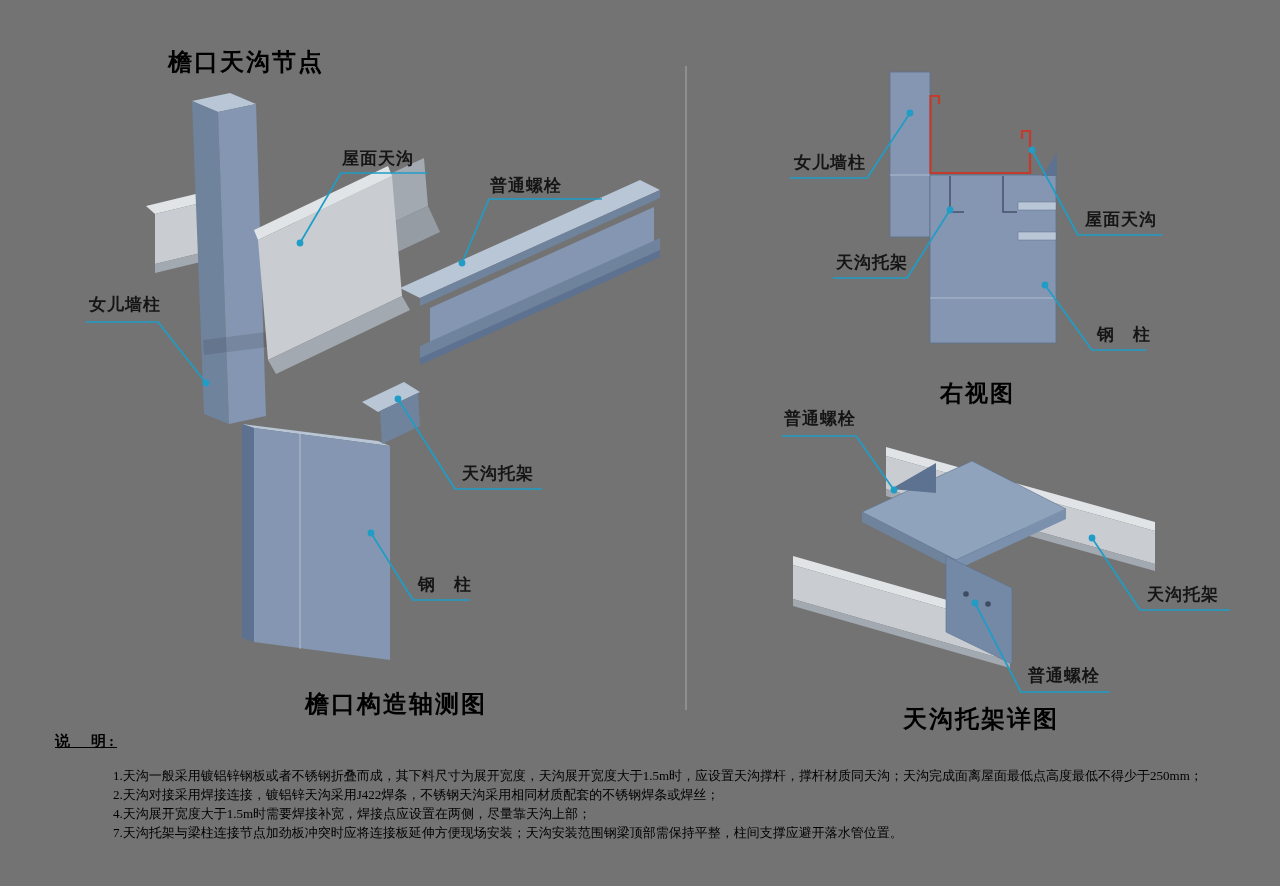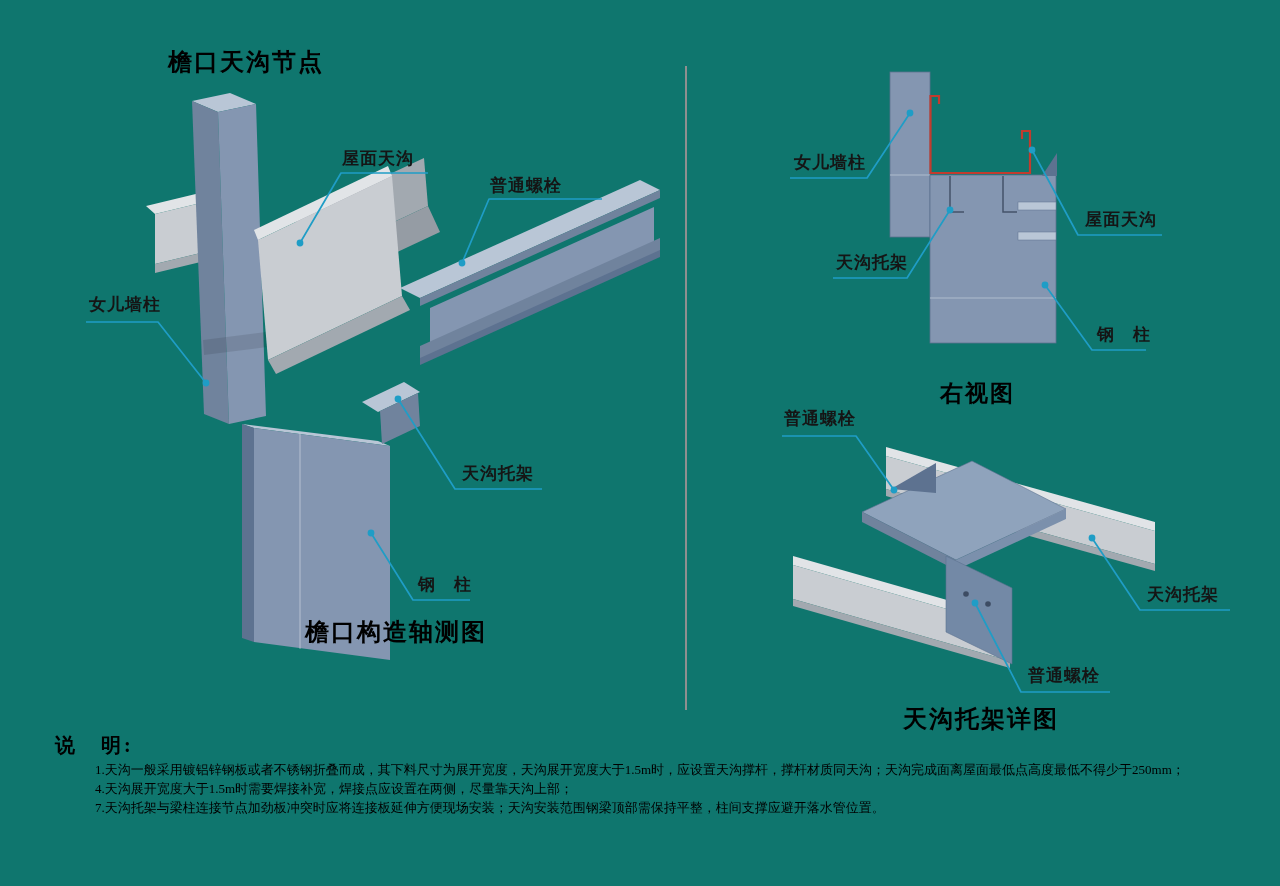--- a/index.html
+++ b/index.html
@@ -1,30 +1,30 @@
 <!DOCTYPE html>
 <html style="--leader: #1f9dc6; --steel-front: #8496b1; --steel-side: #70839d; --steel-top: #b9c6d6; --steel-dark: #5d7290; --gray-light: #e1e4e7; --gray-mid: #c9cdd2; --gray-dark: #a2a9b0; --red: #c23b2e; --divider: #8f8f8f;"><head>
 <meta charset="utf-8">
 <style>
   :root{
     --leader:#1f9dc6; --steel-front:#8496b1; --steel-side:#70839d; --steel-top:#b9c6d6;
     --steel-dark:#5d7290; --gray-light:#e1e4e7; --gray-mid:#c9cdd2; --gray-dark:#a2a9b0;
     --red:#c23b2e; --divider:#8f8f8f;
   }
   html,body{margin:0;padding:0;background:#fff;}
-  .canvas{position:relative;width:1280px;height:886px;background:#0f766e;overflow:hidden;
+  .canvas{position:relative;width:1280px;height:886px;background:#737373;overflow:hidden;
           font-family:"Liberation Sans",sans-serif;color:#111;}
   svg.drawing{position:absolute;left:0;top:0;}
   .lbl{position:absolute;font-size:17px;font-weight:600;letter-spacing:1px;white-space:nowrap;color:#151515;}
   .caption{position:absolute;font-size:23px;font-weight:bold;letter-spacing:2px;white-space:nowrap;color:#000;text-align:center;}
   .title{position:absolute;left:168px;top:46px;font-size:24px;font-weight:bold;letter-spacing:2px;color:#000;}
   .divider{position:absolute;left:685px;top:66px;width:2px;height:644px;background:var(--divider);}
   .notes{position:absolute;left:55px;top:732px;width:1215px;font-family:"Liberation Serif",serif;color:#000;}
-  .notes-heading{font-size:20px;font-weight:bold;letter-spacing:3px;margin-bottom:1px;}
-  .note-line{font-size:13px;line-height:19px;margin-left:40px;white-space:nowrap;}
+  .notes-heading{font-size:15px;font-weight:bold;letter-spacing:3px;margin-bottom:15px;text-decoration:underline;}
+  .note-line{font-size:13px;line-height:19px;margin-left:58px;white-space:nowrap;}
   polygon,path,rect,circle,line,polyline{shape-rendering:geometricPrecision;}
 </style>
 </head>
 <body>
 
 <div class="canvas">
 
   <svg class="drawing" width="1280" height="886" viewBox="0 0 1280 886">
 
     <g>
@@ -146,33 +146,34 @@
 
   <div class="divider"></div>
 
   <div class="title">檐口天沟节点</div>
 
   <div class="lbl" style="left:342px;top:147px">屋面天沟</div>
   <div class="lbl" style="left:490px;top:174px">普通螺栓</div>
   <div class="lbl" style="left:89px;top:293px">女儿墙柱</div>
   <div class="lbl" style="left:462px;top:462px">天沟托架</div>
   <div class="lbl" style="left:418px;top:573px">钢　柱</div>
-  <div class="caption" style="left:305px;top:616px;font-size:24px">檐口构造轴测图</div>
+  <div class="caption" style="left:305px;top:688px;font-size:24px">檐口构造轴测图</div>
 
   <div class="lbl" style="left:794px;top:151px">女儿墙柱</div>
   <div class="lbl" style="left:836px;top:251px">天沟托架</div>
   <div class="lbl" style="left:1085px;top:208px">屋面天沟</div>
   <div class="lbl" style="left:1097px;top:323px">钢　柱</div>
   <div class="caption" style="left:940px;top:378px">右视图</div>
 
   <div class="lbl" style="left:784px;top:407px">普通螺栓</div>
   <div class="lbl" style="left:1147px;top:583px">天沟托架</div>
   <div class="lbl" style="left:1028px;top:664px">普通螺栓</div>
   <div class="caption" style="left:903px;top:703px;font-size:24px">天沟托架详图</div>
 
   <div class="notes">
     <div class="notes-heading">说　明:</div>
     <div class="note-line">1.天沟一般采用镀铝锌钢板或者不锈钢折叠而成，其下料尺寸为展开宽度，天沟展开宽度大于1.5m时，应设置天沟撑杆，撑杆材质同天沟；天沟完成面离屋面最低点高度最低不得少于250mm；</div>
+    <div class="note-line">2.天沟对接采用焊接连接，镀铝锌天沟采用J422焊条，不锈钢天沟采用相同材质配套的不锈钢焊条或焊丝；</div>
     <div class="note-line">4.天沟展开宽度大于1.5m时需要焊接补宽，焊接点应设置在两侧，尽量靠天沟上部；</div>
     <div class="note-line">7.天沟托架与梁柱连接节点加劲板冲突时应将连接板延伸方便现场安装；天沟安装范围钢梁顶部需保持平整，柱间支撑应避开落水管位置。</div>
   </div>
 
 </div>
 
 </body></html>

